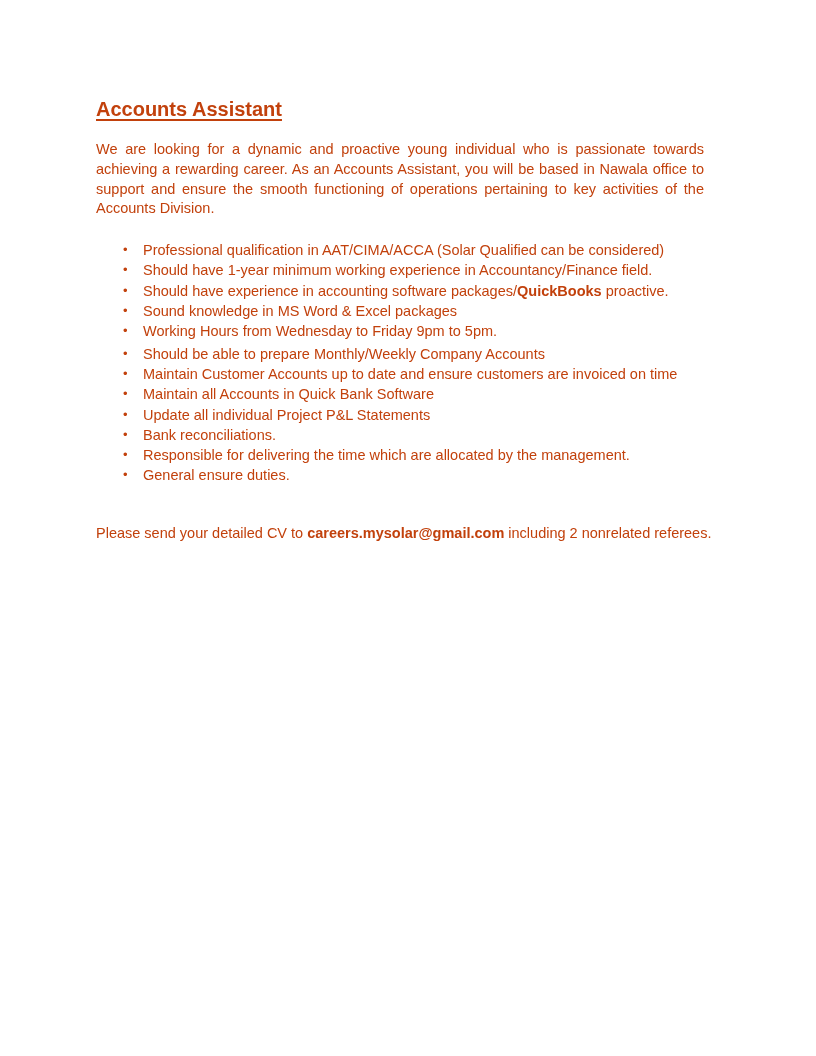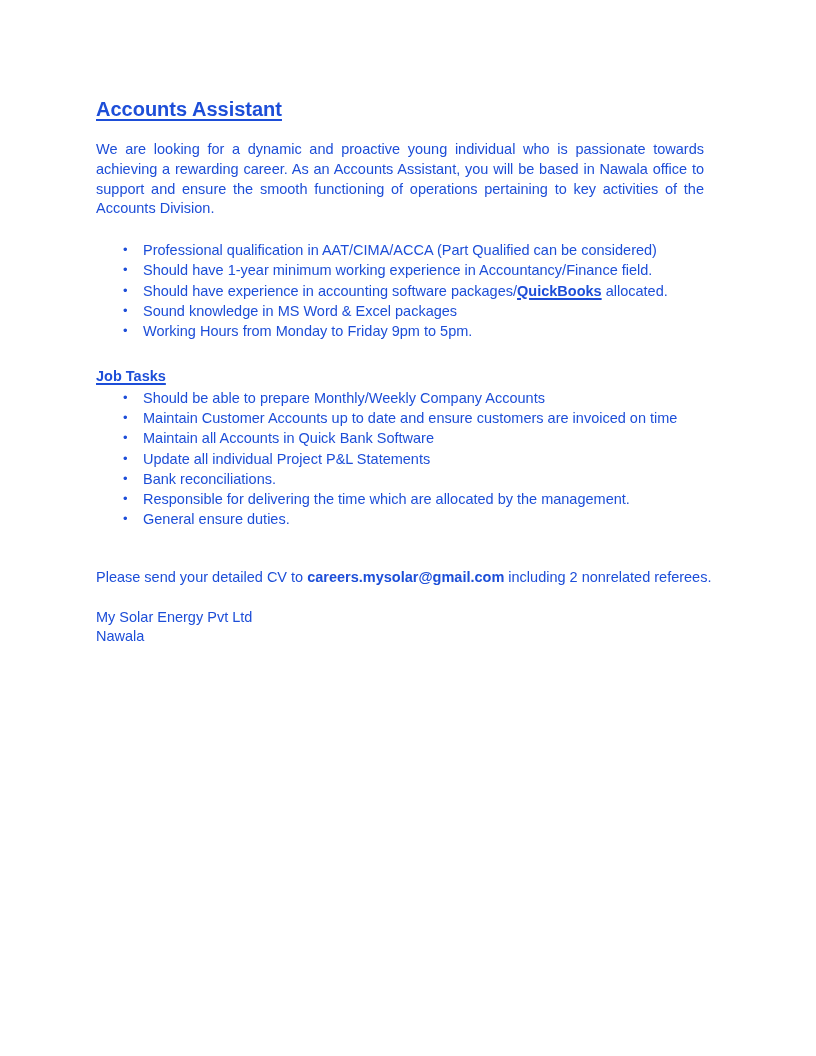--- a/index.html
+++ b/index.html
@@ -2,21 +2,21 @@
 <html><head>
 <meta charset="utf-8">
 <style>
   html, body { margin: 0; padding: 0; background: #ffffff; }
   .page {
     position: relative;
     width: 816px;
     height: 1056px;
     background: #ffffff;
     font-family: "Liberation Sans", sans-serif;
-    color: #1d4ed8;
+    color: #c2410c;
     overflow: hidden;
   }
   .content {
     position: absolute;
     left: 96px;
     top: 96px;
     width: 624px;
   }
   .title {
     margin: 0;
@@ -58,21 +58,20 @@
   }
   ul.tasks { margin-top: 2px; }
   .contact {
     margin: 38px 0 11px 0;
     font-size: 14.5px;
     line-height: 19.8px;
   }
   .strong { font-weight: 700; }
   .strong-underline {
     font-weight: 700;
-    text-decoration: underline;
     text-decoration-thickness: 1.5px;
     text-underline-offset: 2px;
   }
   .company {
     margin: 20px 0 0 0;
     font-size: 14.5px;
     line-height: 19.3px;
   }
 </style>
 </head>
@@ -81,41 +80,40 @@
 <div class="page">
   <div class="content">
 
     <h1 class="title">Accounts Assistant</h1>
 
     <p class="intro">We are looking for a dynamic and proactive young individual who is passionate towards achieving a rewarding career. As an Accounts Assistant, you will be based in Nawala office to support and ensure the smooth functioning of operations pertaining to key activities of the Accounts Division.</p>
 
     <ul class="blist">
       <li>
         <span class="bullet">•</span>
-        <span class="item-text">Professional qualification in AAT/CIMA/ACCA (Part Qualified can be considered)</span>
+        <span class="item-text">Professional qualification in AAT/CIMA/ACCA (Solar Qualified can be considered)</span>
       </li>
       <li>
         <span class="bullet">•</span>
         <span class="item-text">Should have 1-year minimum working experience in Accountancy/Finance field.</span>
       </li>
       <li>
         <span class="bullet">•</span>
-        <span class="item-text"><span>Should have experience in accounting software packages/</span><span class="strong-underline">QuickBooks</span><span> allocated.</span></span>
+        <span class="item-text"><span>Should have experience in accounting software packages/</span><span class="strong-underline">QuickBooks</span><span> proactive.</span></span>
       </li>
       <li>
         <span class="bullet">•</span>
         <span class="item-text">Sound knowledge in MS Word &amp; Excel packages</span>
       </li>
       <li>
         <span class="bullet">•</span>
-        <span class="item-text">Working Hours from Monday to Friday 9pm to 5pm.</span>
+        <span class="item-text">Working Hours from Wednesday to Friday 9pm to 5pm.</span>
       </li>
     </ul>
 
-    <h2 class="tasks-heading">Job Tasks</h2>
 
     <ul class="blist tasks">
       <li>
         <span class="bullet">•</span>
         <span class="item-text">Should be able to prepare Monthly/Weekly Company Accounts</span>
       </li>
       <li>
         <span class="bullet">•</span>
         <span class="item-text">Maintain Customer Accounts up to date and ensure customers are invoiced on time</span>
       </li>
@@ -136,19 +134,15 @@
         <span class="item-text">Responsible for delivering the time which are allocated by the management.</span>
       </li>
       <li>
         <span class="bullet">•</span>
         <span class="item-text">General ensure duties.</span>
       </li>
     </ul>
 
     <p class="contact"><span>Please send your detailed CV to </span><span class="strong">careers.mysolar@gmail.com</span><span> including 2 nonrelated referees.</span></p>
 
-    <p class="company">
-      <span>My Solar Energy Pvt Ltd</span><br>
-      <span>Nawala</span>
-    </p>
 
   </div>
 </div>
 
 </body></html>

